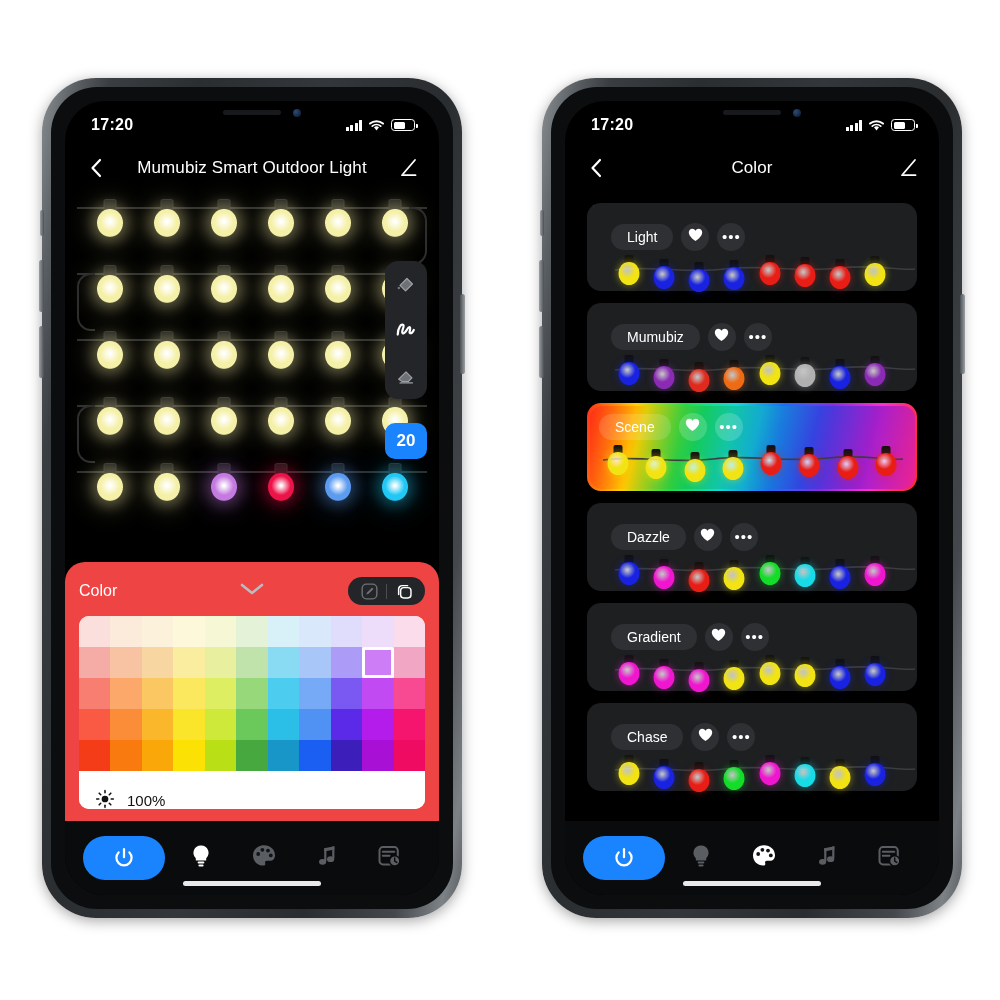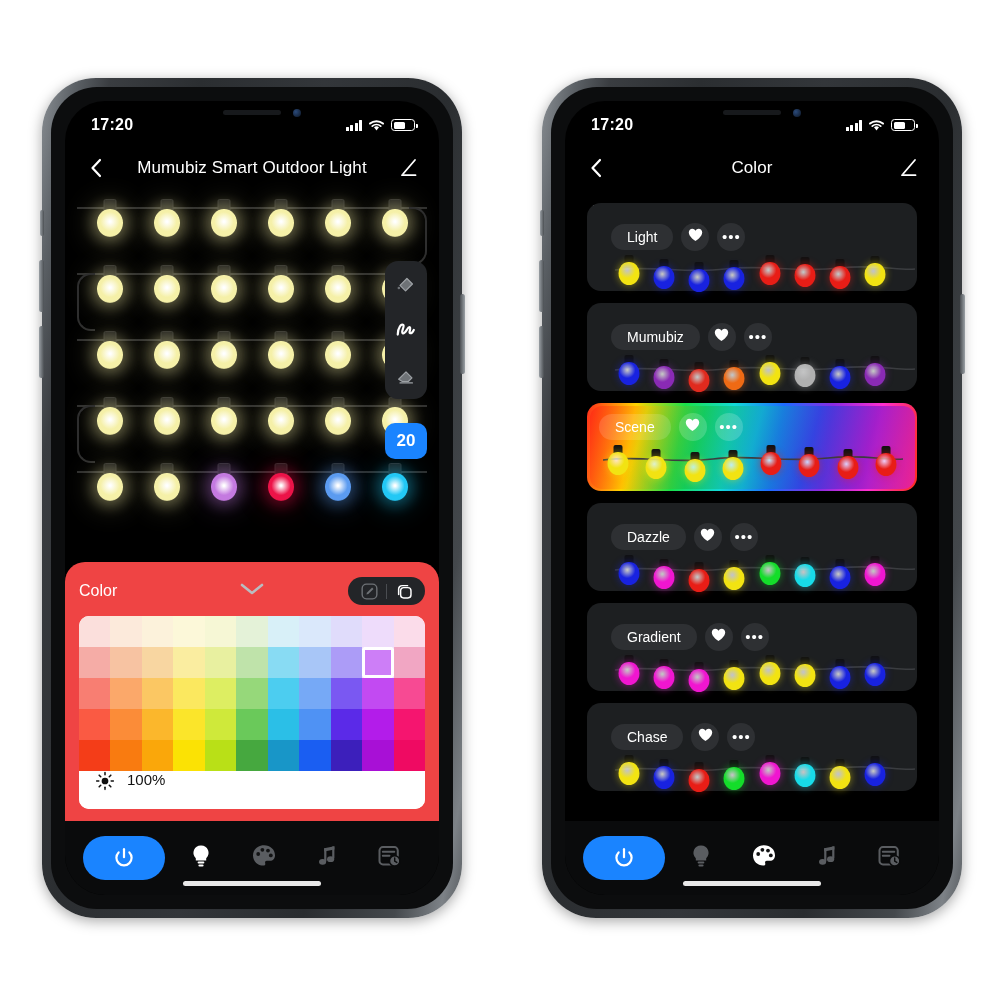--- a/index.html
+++ b/index.html
@@ -86,21 +86,21 @@
   .chev{position:absolute;left:50%;transform:translateX(-50%);top:10px;cursor:pointer;}
   .seg{margin-left:auto;background:#232528;border-radius:15px;height:28px;display:flex;
     align-items:center;padding:0 4px;gap:0;}
   .seg-btn{width:34px;height:26px;display:flex;align-items:center;justify-content:center;cursor:pointer;}
   .seg-div{width:1px;height:15px;background:#4a4d51;}
 
   .swatchbox{margin-top:6px;border-radius:10px;overflow:hidden;background:#fff;}
   .grid{display:grid;grid-template-columns:repeat(11,1fr);}
   .grid div{height:31px;position:relative;cursor:pointer;}
   .grid div.sel{outline:3px solid #fff;outline-offset:-3px;z-index:3;border-radius:2px;}
-  .brightbar{height:38px;background:#fff;display:flex;align-items:flex-start;gap:12px;padding:0 16px;
+  .brightbar{height:38px;background:#fff;display:flex;align-items:flex-end;gap:12px;padding:0 16px;
     color:#111;font-size:15px;font-weight:500;cursor:pointer;}
 
   
   .tabbar{position:absolute;left:0;right:0;bottom:0;height:74px;background:#0a0b0c;
     display:flex;align-items:center;padding:0 18px;box-sizing:border-box;}
   .power-btn{width:82px;height:44px;border-radius:22px;background:#1a84ff;
     display:flex;align-items:center;justify-content:center;cursor:pointer;margin-right:4px;}
   .tabs{flex:1;display:flex;align-items:center;justify-content:space-around;}
   .tab{width:36px;height:36px;display:flex;align-items:center;justify-content:center;cursor:pointer;}
   .homebar{position:absolute;left:50%;transform:translateX(-50%);bottom:9px;

